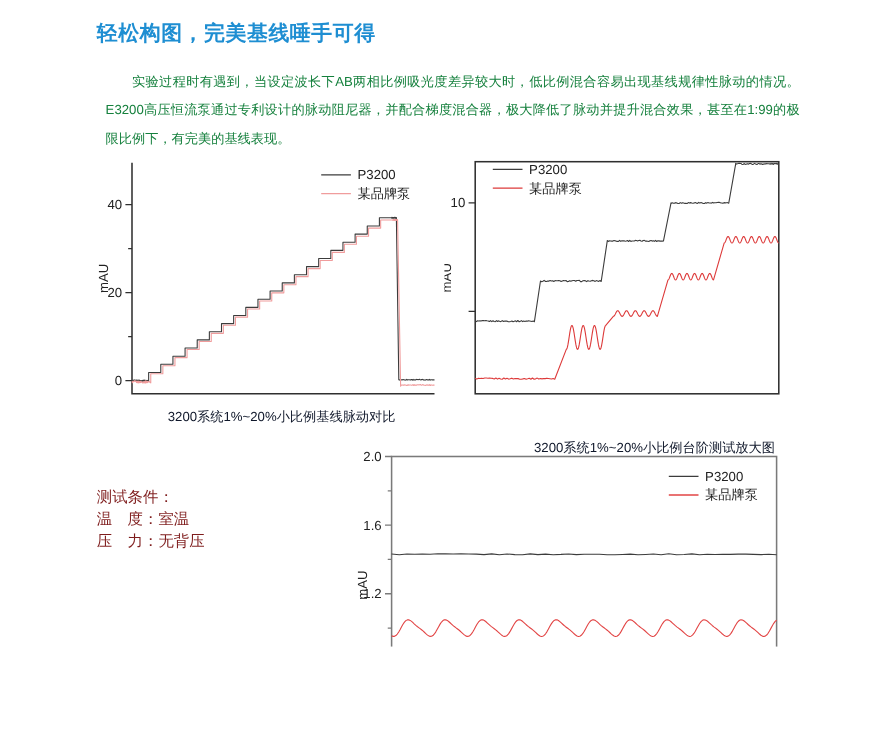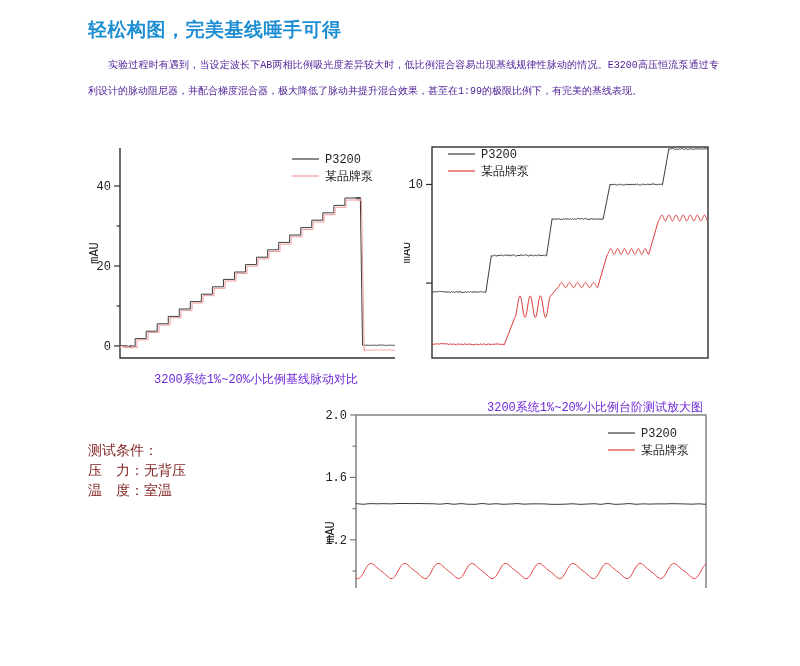--- a/index.html
+++ b/index.html
@@ -1,21 +1,21 @@
 <!DOCTYPE html>
 <html><head>
 <meta charset="utf-8">
 <style>
   html,body{margin:0;padding:0;background:#fff;}
   #page{position:relative;width:800px;height:588px;background:#fff;overflow:hidden;
-        font-family:Liberation Mono, monospace;color:#3a3a3a;}
+        font-family:Liberation Sans, sans-serif;color:#3a3a3a;}
   .abs{position:absolute;}
   h1.title{margin:0;font-size:19px;font-weight:bold;letter-spacing:.5px;}
-  p.intro{margin:0;font-size:10px;line-height:26px;text-align:justify;text-indent:2em;color:#4c1d95;}
-  .caption{font-size:12px;color:#6d28d9;text-align:center;}
+  p.intro{margin:8px;font-size:12px;line-height:26px;text-align:justify;text-indent:2em;color:#15803d;}
+  .caption{font-size:12px;color:#0f172a;text-align:center;}
   .cond{font-size:14px;line-height:20px;color:#7f1d1d;}
   .cond .cond-title{}
   svg{display:block;}
 </style>
 </head>
 <body>
 
 <div id="page">
 
   <h1 class="title abs" style="left: 88px; top: 17px; color: rgb(30, 142, 210);">轻松构图，完美基线唾手可得</h1>
@@ -56,22 +56,22 @@
         <line x1="44" y1="14" x2="71" y2="14" stroke="#3c3c3c" stroke-width="1.2"></line>
         <text x="77" y="18" font-size="12" fill="#222">P3200</text>
         <line x1="44" y1="31" x2="71" y2="31" stroke="#dd3a3a" stroke-width="1.2"></line>
         <text x="77" y="35" font-size="12" fill="#222">某品牌泵</text>
       </svg>
   </figure>
   <div class="caption abs" style="left:445px;top:371px;width:300px;margin-top:28px;">3200系统1%~20%小比例台阶测试放大图</div>
 
   <div class="cond abs" style="left:88px;top:441px;">
     <div class="cond-title">测试条件：</div>
+    <div>温　度：室温</div>
     <div>压　力：无背压</div>
-    <div>温　度：室温</div>
   </div>
 
   <figure class="abs" style="left:322px;top:406px;margin:0;">
     <svg id="chart-2" width="392" height="254">
         <rect x="34" y="9" width="350" height="234" fill="none" stroke="#7a7a7a" stroke-width="1.4"></rect>
         <line x1="34" y1="227.39999999999998" x2="30.5" y2="227.39999999999998" stroke="#7a7a7a" stroke-width="1.2"></line>
         <line x1="34" y1="196.2" x2="28" y2="196.2" stroke="#7a7a7a" stroke-width="1.2"></line>
         <text x="25" y="200.2" text-anchor="end" font-size="12" fill="#222">0.8</text>
         <line x1="34" y1="165" x2="30.5" y2="165" stroke="#7a7a7a" stroke-width="1.2"></line>
         <line x1="34" y1="133.8" x2="28" y2="133.8" stroke="#7a7a7a" stroke-width="1.2"></line>

